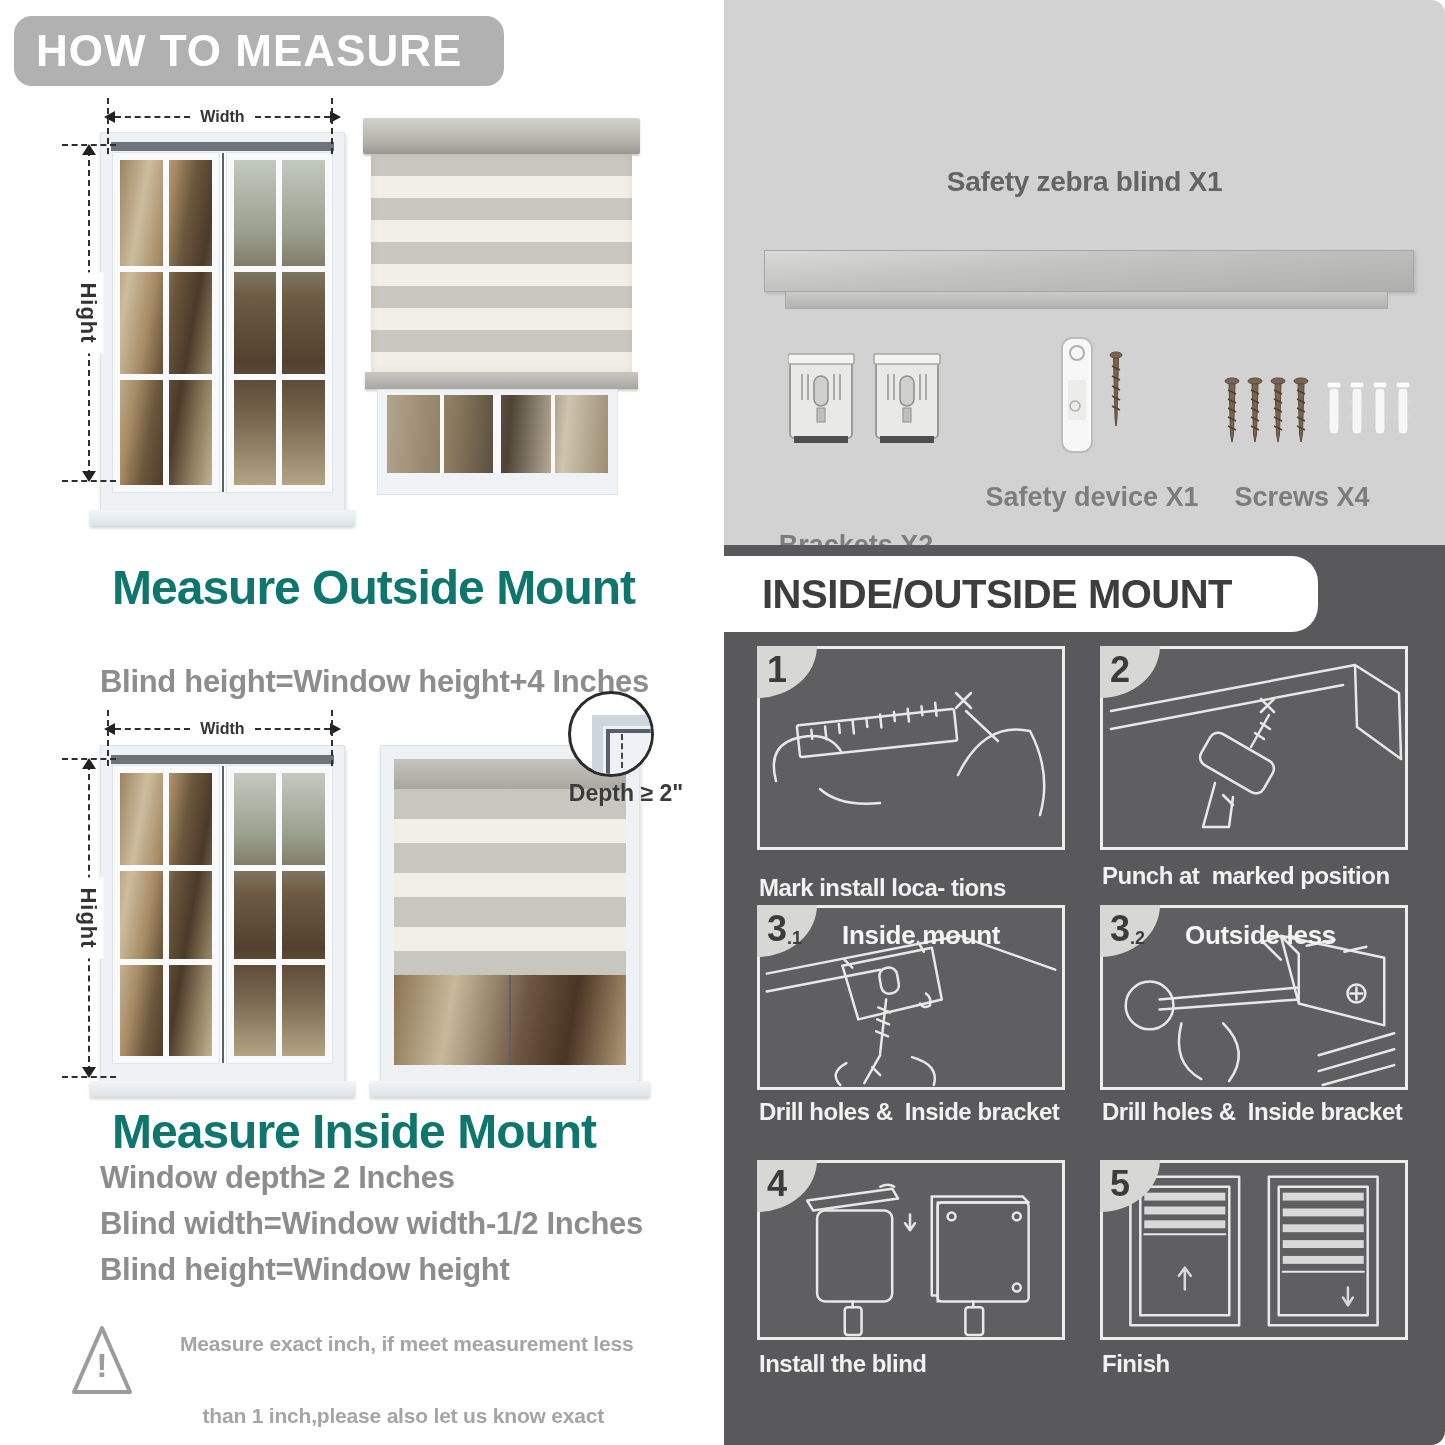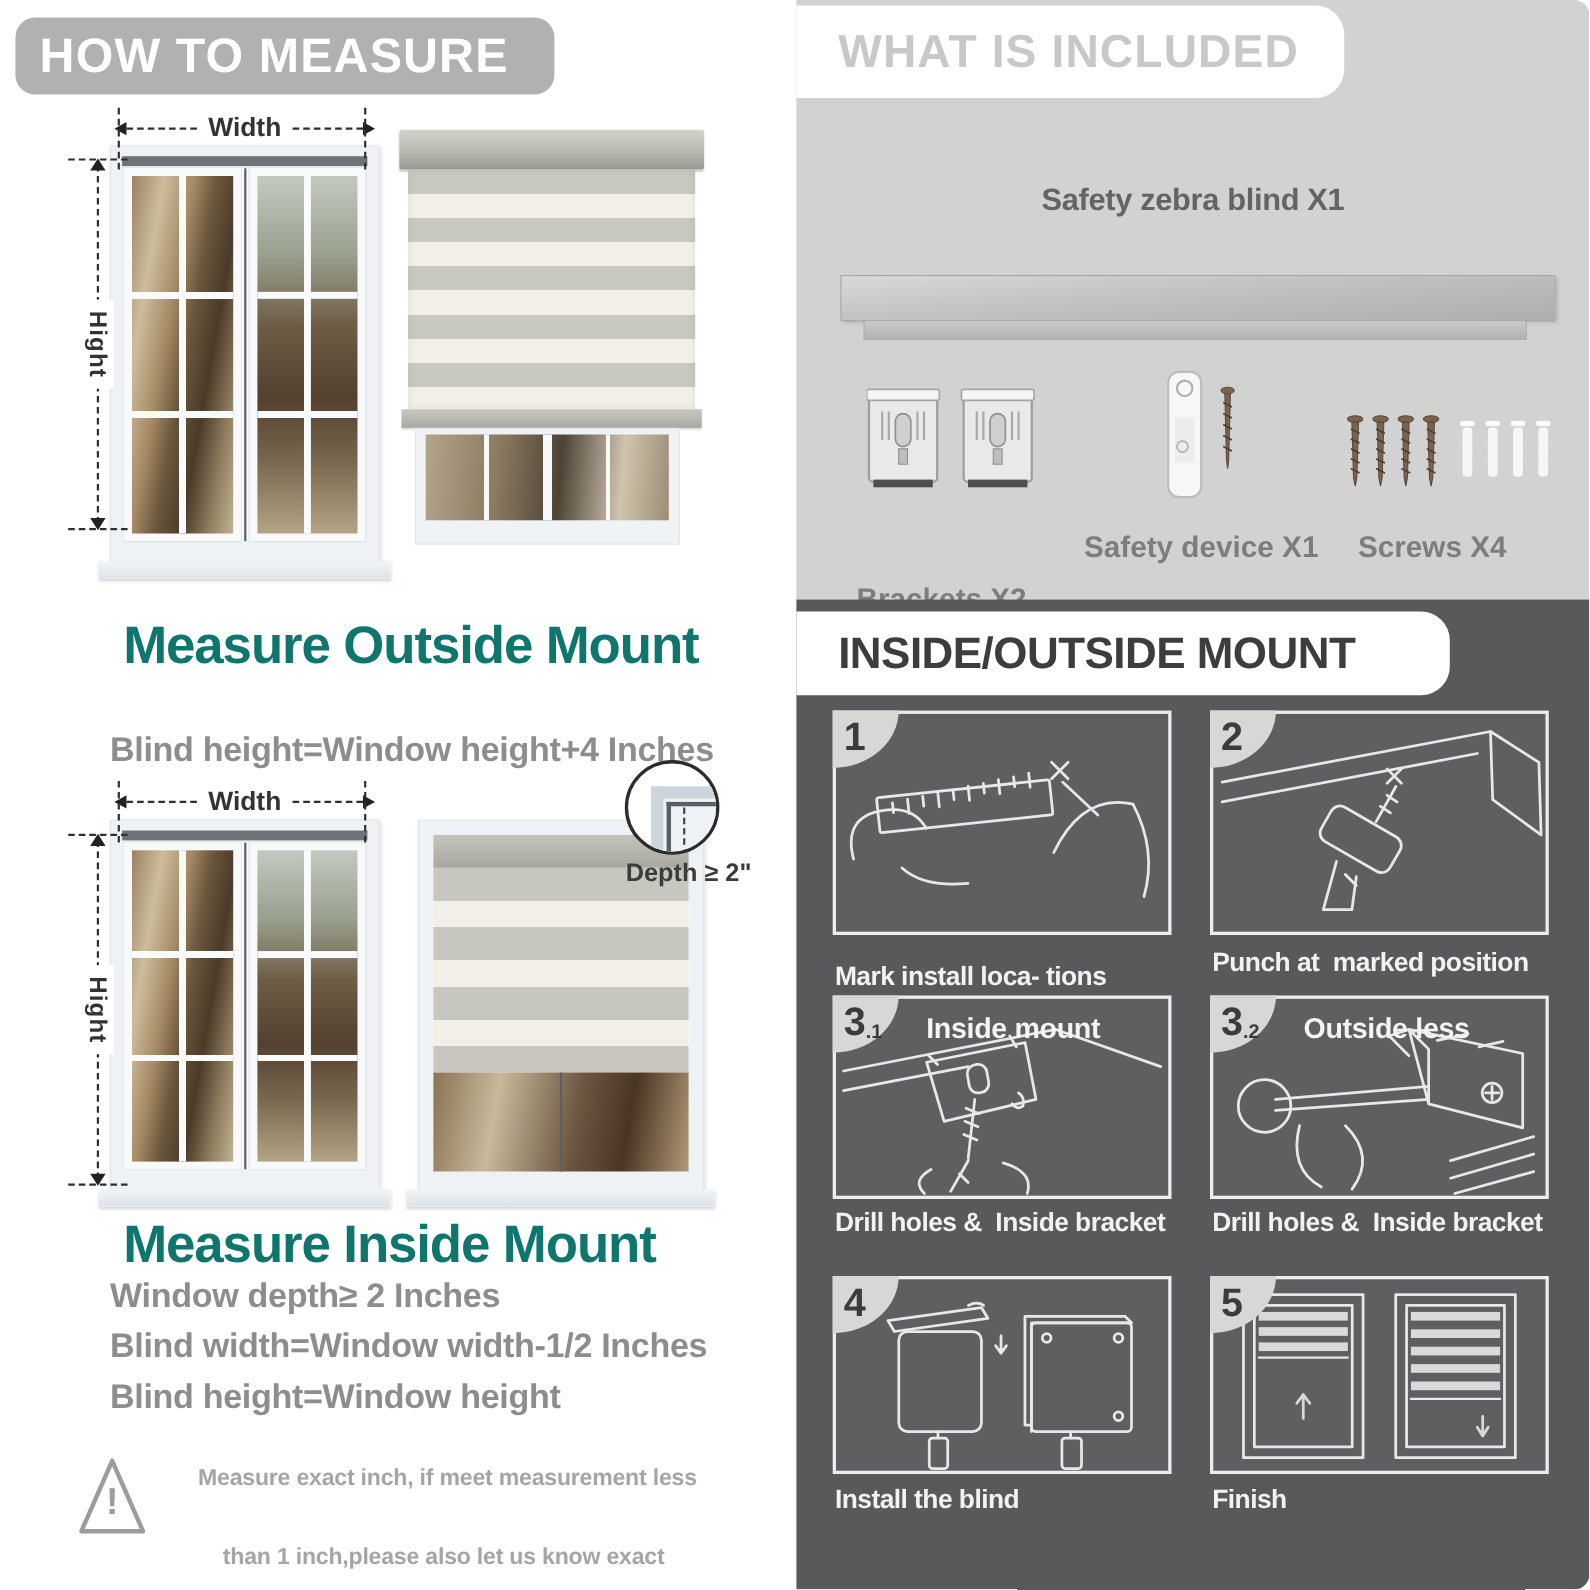--- a/index.html
+++ b/index.html
@@ -59,21 +59,21 @@
       background:linear-gradient(#c5c4bc,#a9a8a0);}
   .blindB .stripes{position:absolute;left:0;right:0;top:30px;height:186px;
       background:repeating-linear-gradient(to bottom,#c8c7bf 0 30px,#f2efe7 30px 54px);}
   .blindB .openglass{position:absolute;left:0;right:0;top:216px;bottom:0;
       background:linear-gradient(100deg,#8a7354,#c7b99a 25%,#6e5844 55%,#4a3423 75%,#b19a77);}
 
   
   .wmeasure{position:absolute;width:245px;height:26px;}
   .wline{display:flex;align-items:center;height:26px;margin:0 4px;}
   .dash{flex:1;height:0;border-top:2px dashed #2f2f2f;}
-  .wlabel{font-size:24px;font-weight:700;color:#333;padding:0 10px;white-space:nowrap;}
+  .wlabel{font-size:16px;font-weight:700;color:#333;padding:0 10px;white-space:nowrap;}
   .ah{width:0;height:0;border:6px solid transparent;}
   .ah.l{border-right:11px solid #222;border-left:0;}
   .ah.r{border-left:11px solid #222;border-right:0;}
   .vtick{position:absolute;top:-6px;height:56px;border-left:2px dashed #2f2f2f;}
 
   .hmeasure{position:absolute;width:60px;}
   .hline{position:absolute;left:26px;top:6px;bottom:6px;border-left:2px dashed #2f2f2f;}
   .av{position:absolute;left:20px;width:0;height:0;border:7px solid transparent;}
   .av.up{top:0;border-bottom:11px solid #222;border-top:0;}
   .av.dn{bottom:0;border-top:11px solid #222;border-bottom:0;}
@@ -256,23 +256,20 @@
     <svg width="64" height="80" viewBox="0 0 64 80">
       <path d="M32 8 L60 72 L4 72 Z" fill="none" stroke="#9c9c9c" stroke-width="4" stroke-linejoin="round"></path>
     </svg>
     <span class="warn-mark">!</span>
   </div>
   <div class="warn-text"><span>Measure exact inch, if meet measurement less</span><br>
     <span>than 1 inch,please also let us know exact</span><br>
     </div>
 
   <div class="panel-light">
-    <div class="banner-white-top">
-      <span>WHAT IS INCLUDED</span>
-    </div>
     <div class="product-label">Safety zebra blind X1</div>
 
     <div class="headrail-main"></div>
     <div class="headrail-low"></div>
 
     <svg style="position:absolute;left:64px;top:350px;" width="160" height="100" viewBox="0 0 160 100">
       <g>
         <rect x="2" y="10" width="62" height="78" rx="4" fill="#e9e9e7" stroke="#9c9c9a" stroke-width="2"></rect>
         <rect x="0" y="4" width="66" height="10" rx="2" fill="#f4f4f2" stroke="#a6a6a4" stroke-width="1.5"></rect>
         <path d="M14 24 v26 M20 24 v26 M46 24 v26 M52 24 v26" stroke="#a9a9a7" stroke-width="2" fill="none"></path>

